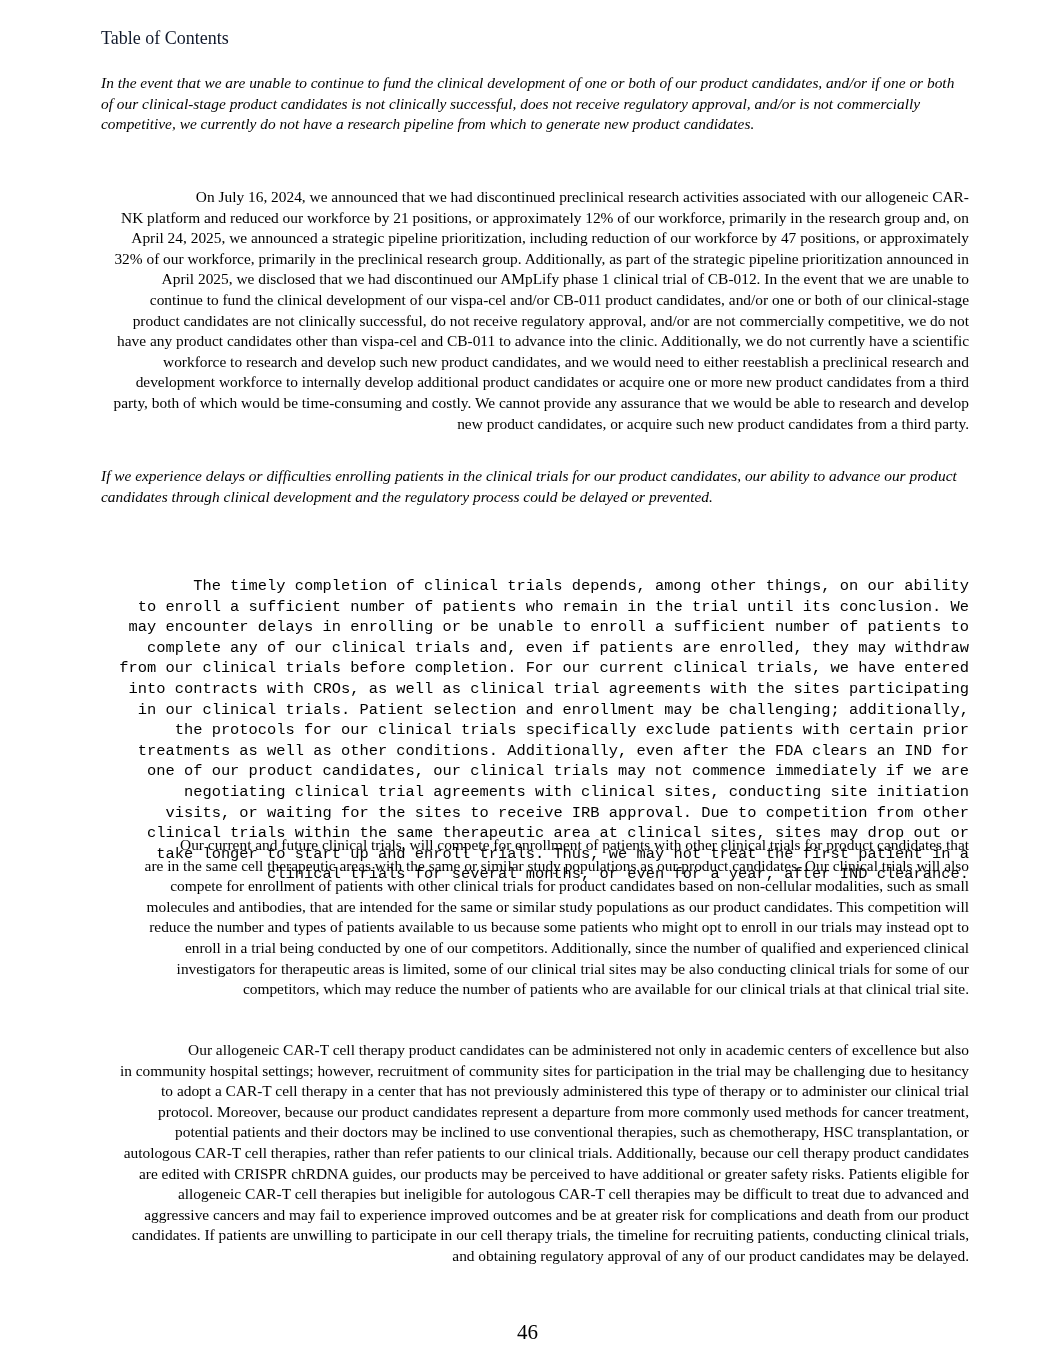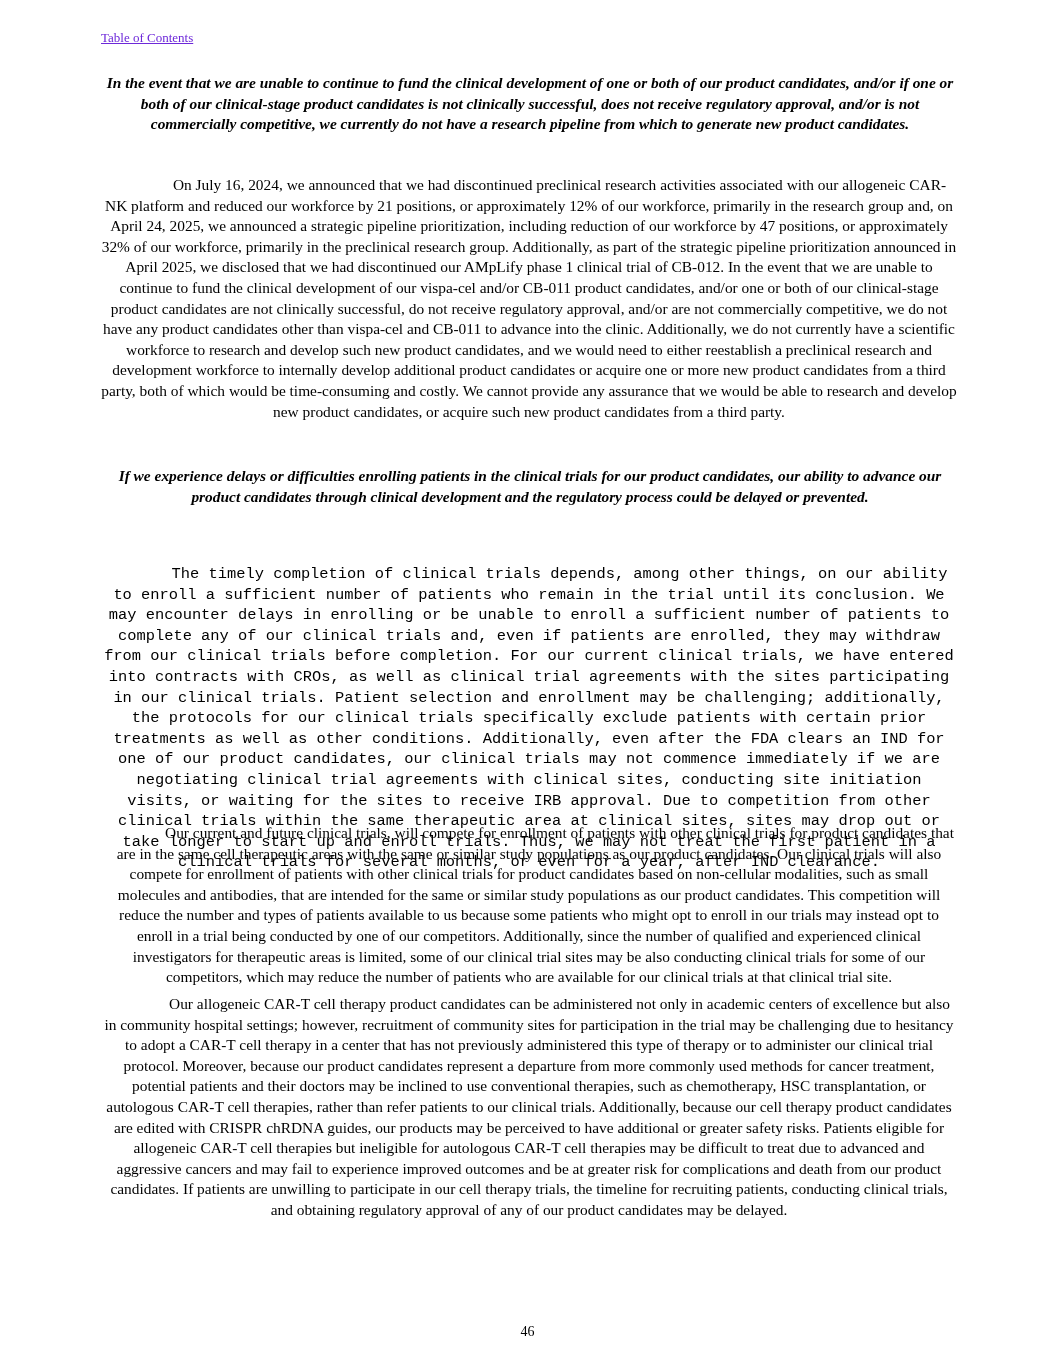--- a/index.html
+++ b/index.html
@@ -14,57 +14,56 @@
     overflow: hidden;
     font-family: "Liberation Serif", "DejaVu Serif", serif;
     color: #000000;
     font-size: 15.4px;
     line-height: 20.6px;
   }
   .toc-link {
     position: absolute;
     left: 101px;
     top: 28px;
-    font-size: 13px;
+    font-size: 18px;
     line-height: 20px;
-    color: #6d28d9;
-    text-decoration: underline;
+    color: #0f172a;
     cursor: pointer;
   }
   .heading {
     position: absolute;
     left: 101px;
     width: 858px;
-    font-weight: bold;
+    font-weight: normal;
     font-style: italic;
     margin: 0;
-    text-align: center;
+    text-align: left;
   }
   .para {
     position: absolute;
     left: 101px;
     width: 856px;
-    margin: 0;
+    margin: 12px;
     text-indent: 61px;
-    text-align: center;
+    text-align: right;
   }
   .page-number {
     position: absolute;
     left: 0;
     width: 1055px;
     top: 1322px;
     text-align: center;
-    font-size: 14px;
+    font-size: 21px;
   }
   #h1 { top: 73px; }
   #p1 { top: 175px; }
   #h2 { top: 466px; }
   #p2 { top: 564px; font-family: Liberation Mono, monospace; }
   #p3 { top: 823px; }
-  #p4 { top: 994px; }
+  #p4 { top: 1028px; }
 </style>
 </head>
 <body>
 
 <a class="toc-link">Table of Contents</a>
 
 <p class="heading" id="h1">In the event that we are unable to continue to fund the clinical development of one or both of our product candidates, and/or if one or both of our clinical-stage product candidates is not clinically successful, does not receive regulatory approval, and/or is not commercially competitive, we currently do not have a research pipeline from which to generate new product candidates.</p>
 <p class="para" id="p1">On July 16, 2024, we announced that we had discontinued preclinical research activities associated with our allogeneic CAR-NK platform and reduced our workforce by 21 positions, or approximately 12% of our workforce, primarily in the research group and, on April 24, 2025, we announced a strategic pipeline prioritization, including reduction of our workforce by 47 positions, or approximately 32% of our workforce, primarily in the preclinical research group. Additionally, as part of the strategic pipeline prioritization announced in April 2025, we disclosed that we had discontinued our AMpLify phase 1 clinical trial of CB-012. In the event that we are unable to continue to fund the clinical development of our vispa-cel and/or CB-011 product candidates, and/or one or both of our clinical-stage product candidates are not clinically successful, do not receive regulatory approval, and/or are not commercially competitive, we do not have any product candidates other than vispa-cel and CB-011 to advance into the clinic. Additionally, we do not currently have a scientific workforce to research and develop such new product candidates, and we would need to either reestablish a preclinical research and development workforce to internally develop additional product candidates or acquire one or more new product candidates from a third party, both of which would be time-consuming and costly. We cannot provide any assurance that we would be able to research and develop new product candidates, or acquire such new product candidates from a third party.</p>
 
 <p class="heading" id="h2">If we experience delays or difficulties enrolling patients in the clinical trials for our product candidates, our ability to advance our product candidates through clinical development and the regulatory process could be delayed or prevented.</p>

